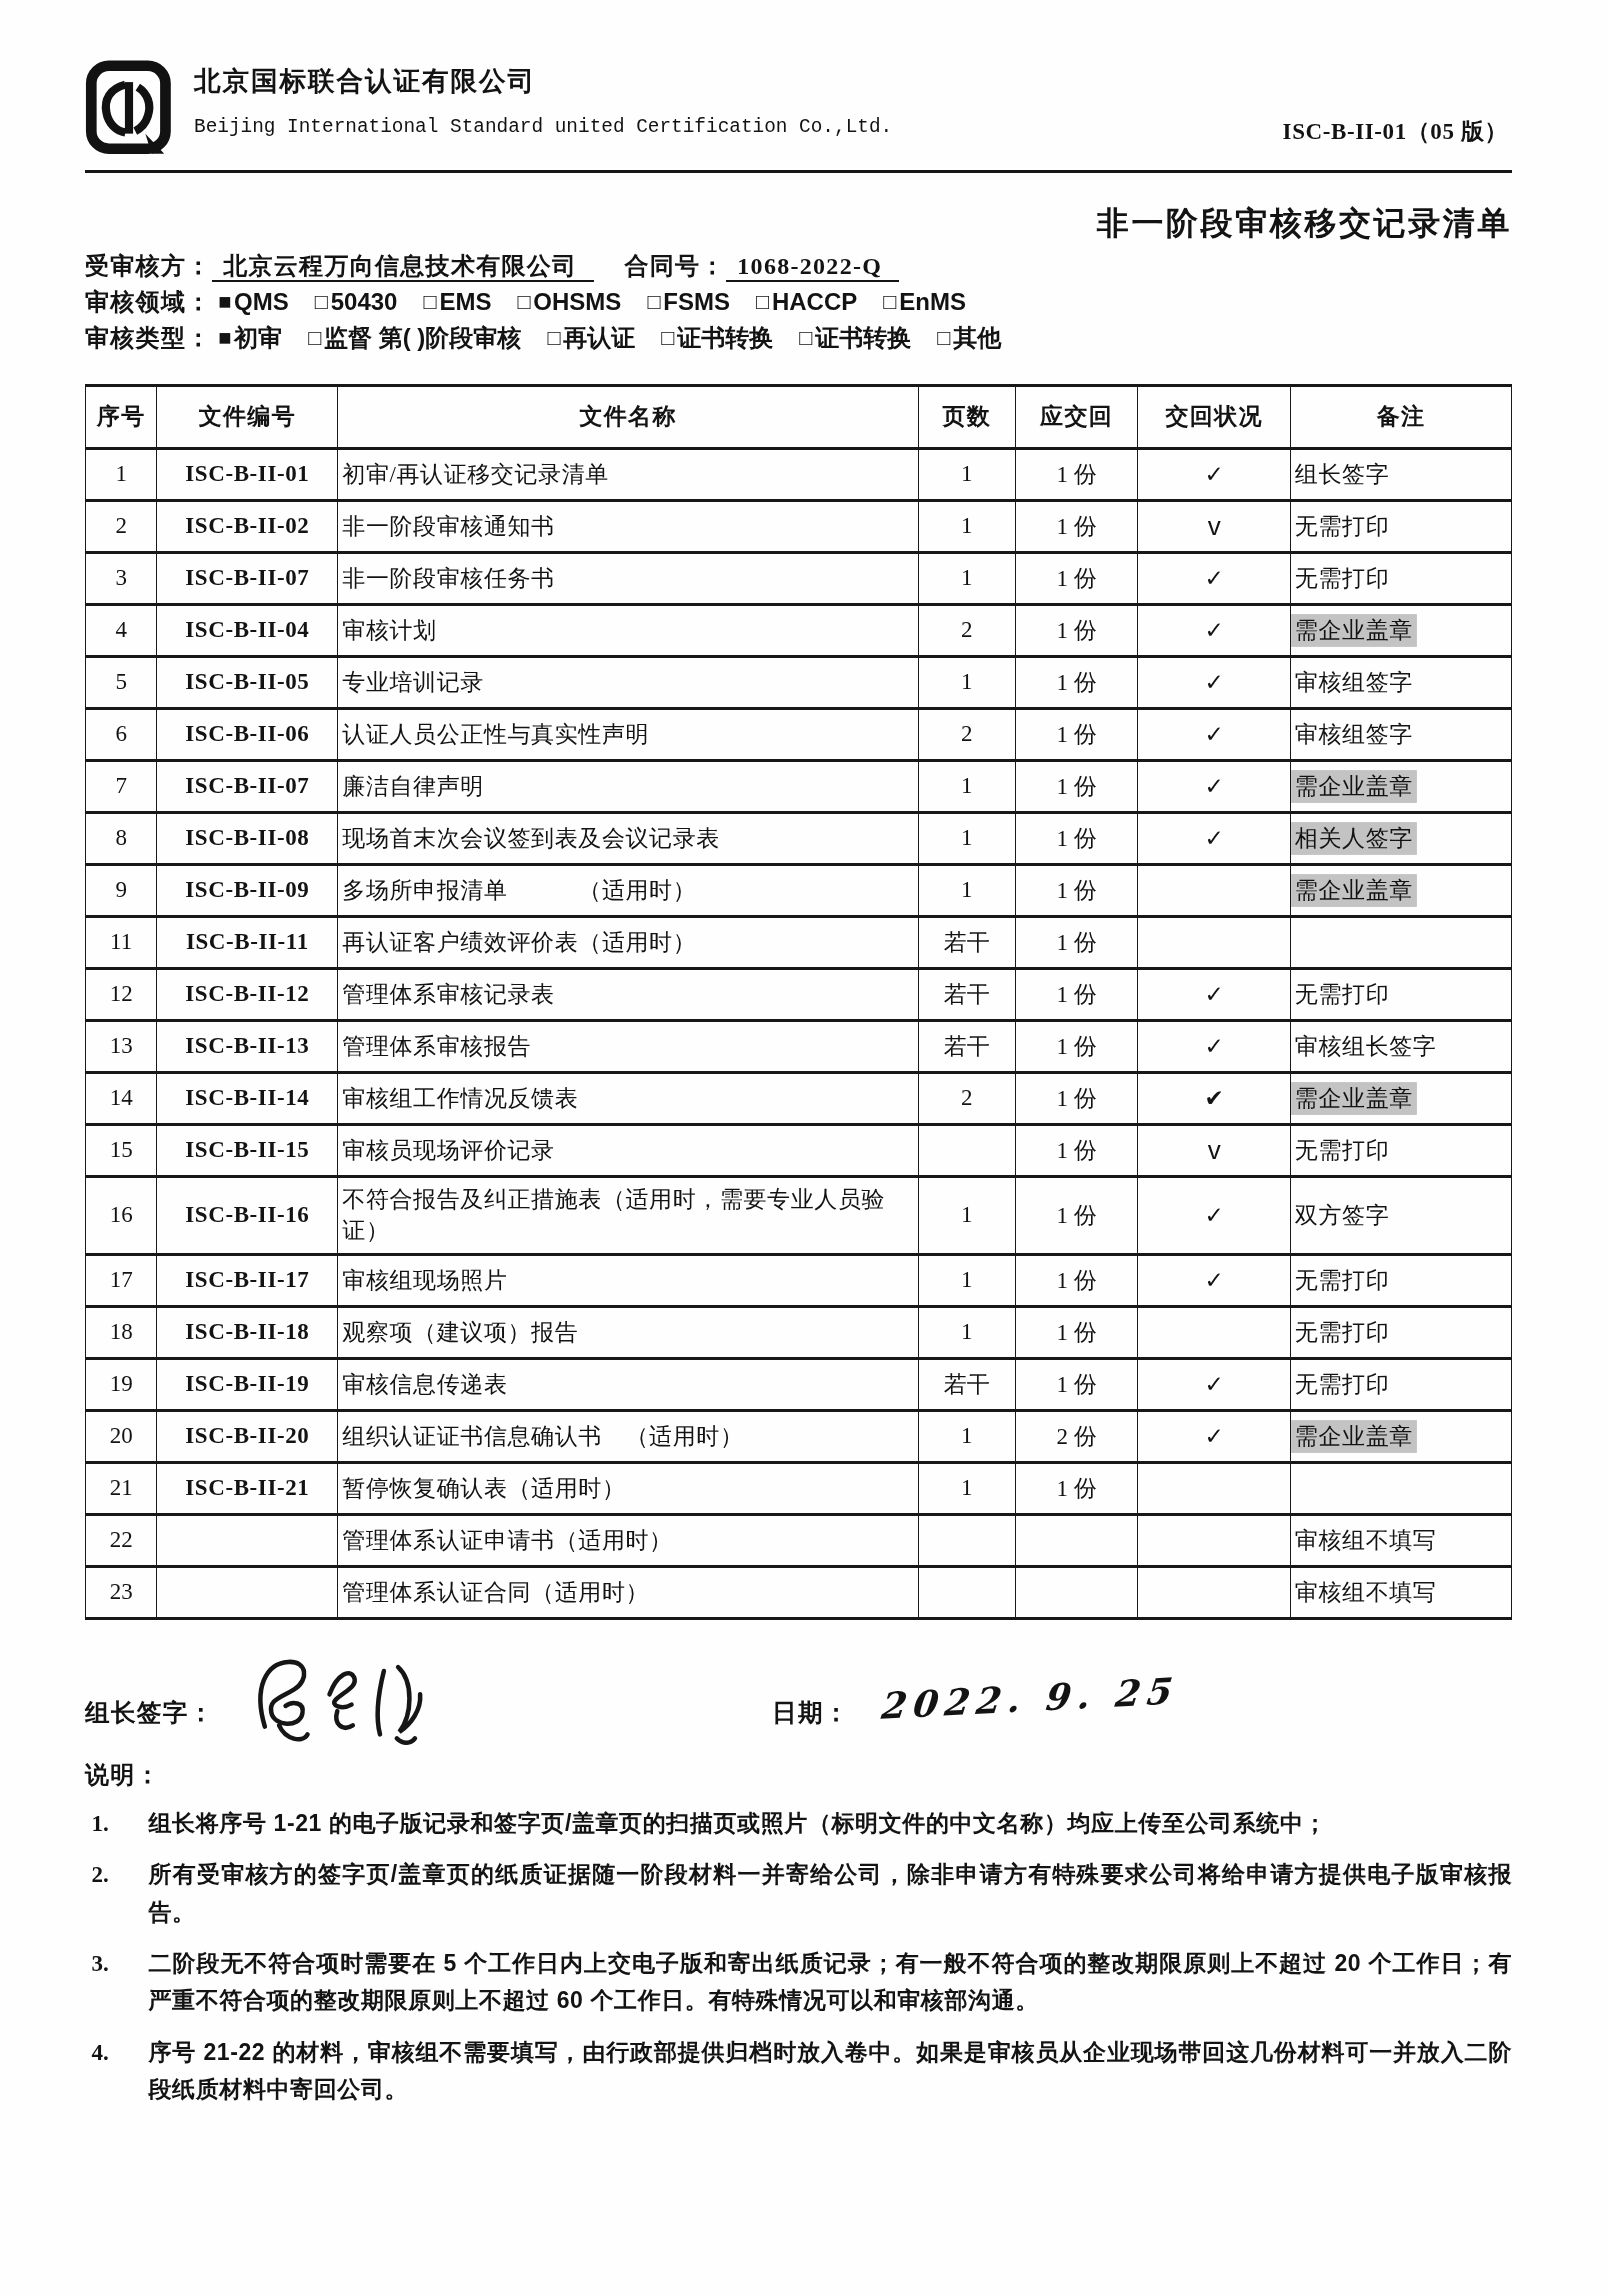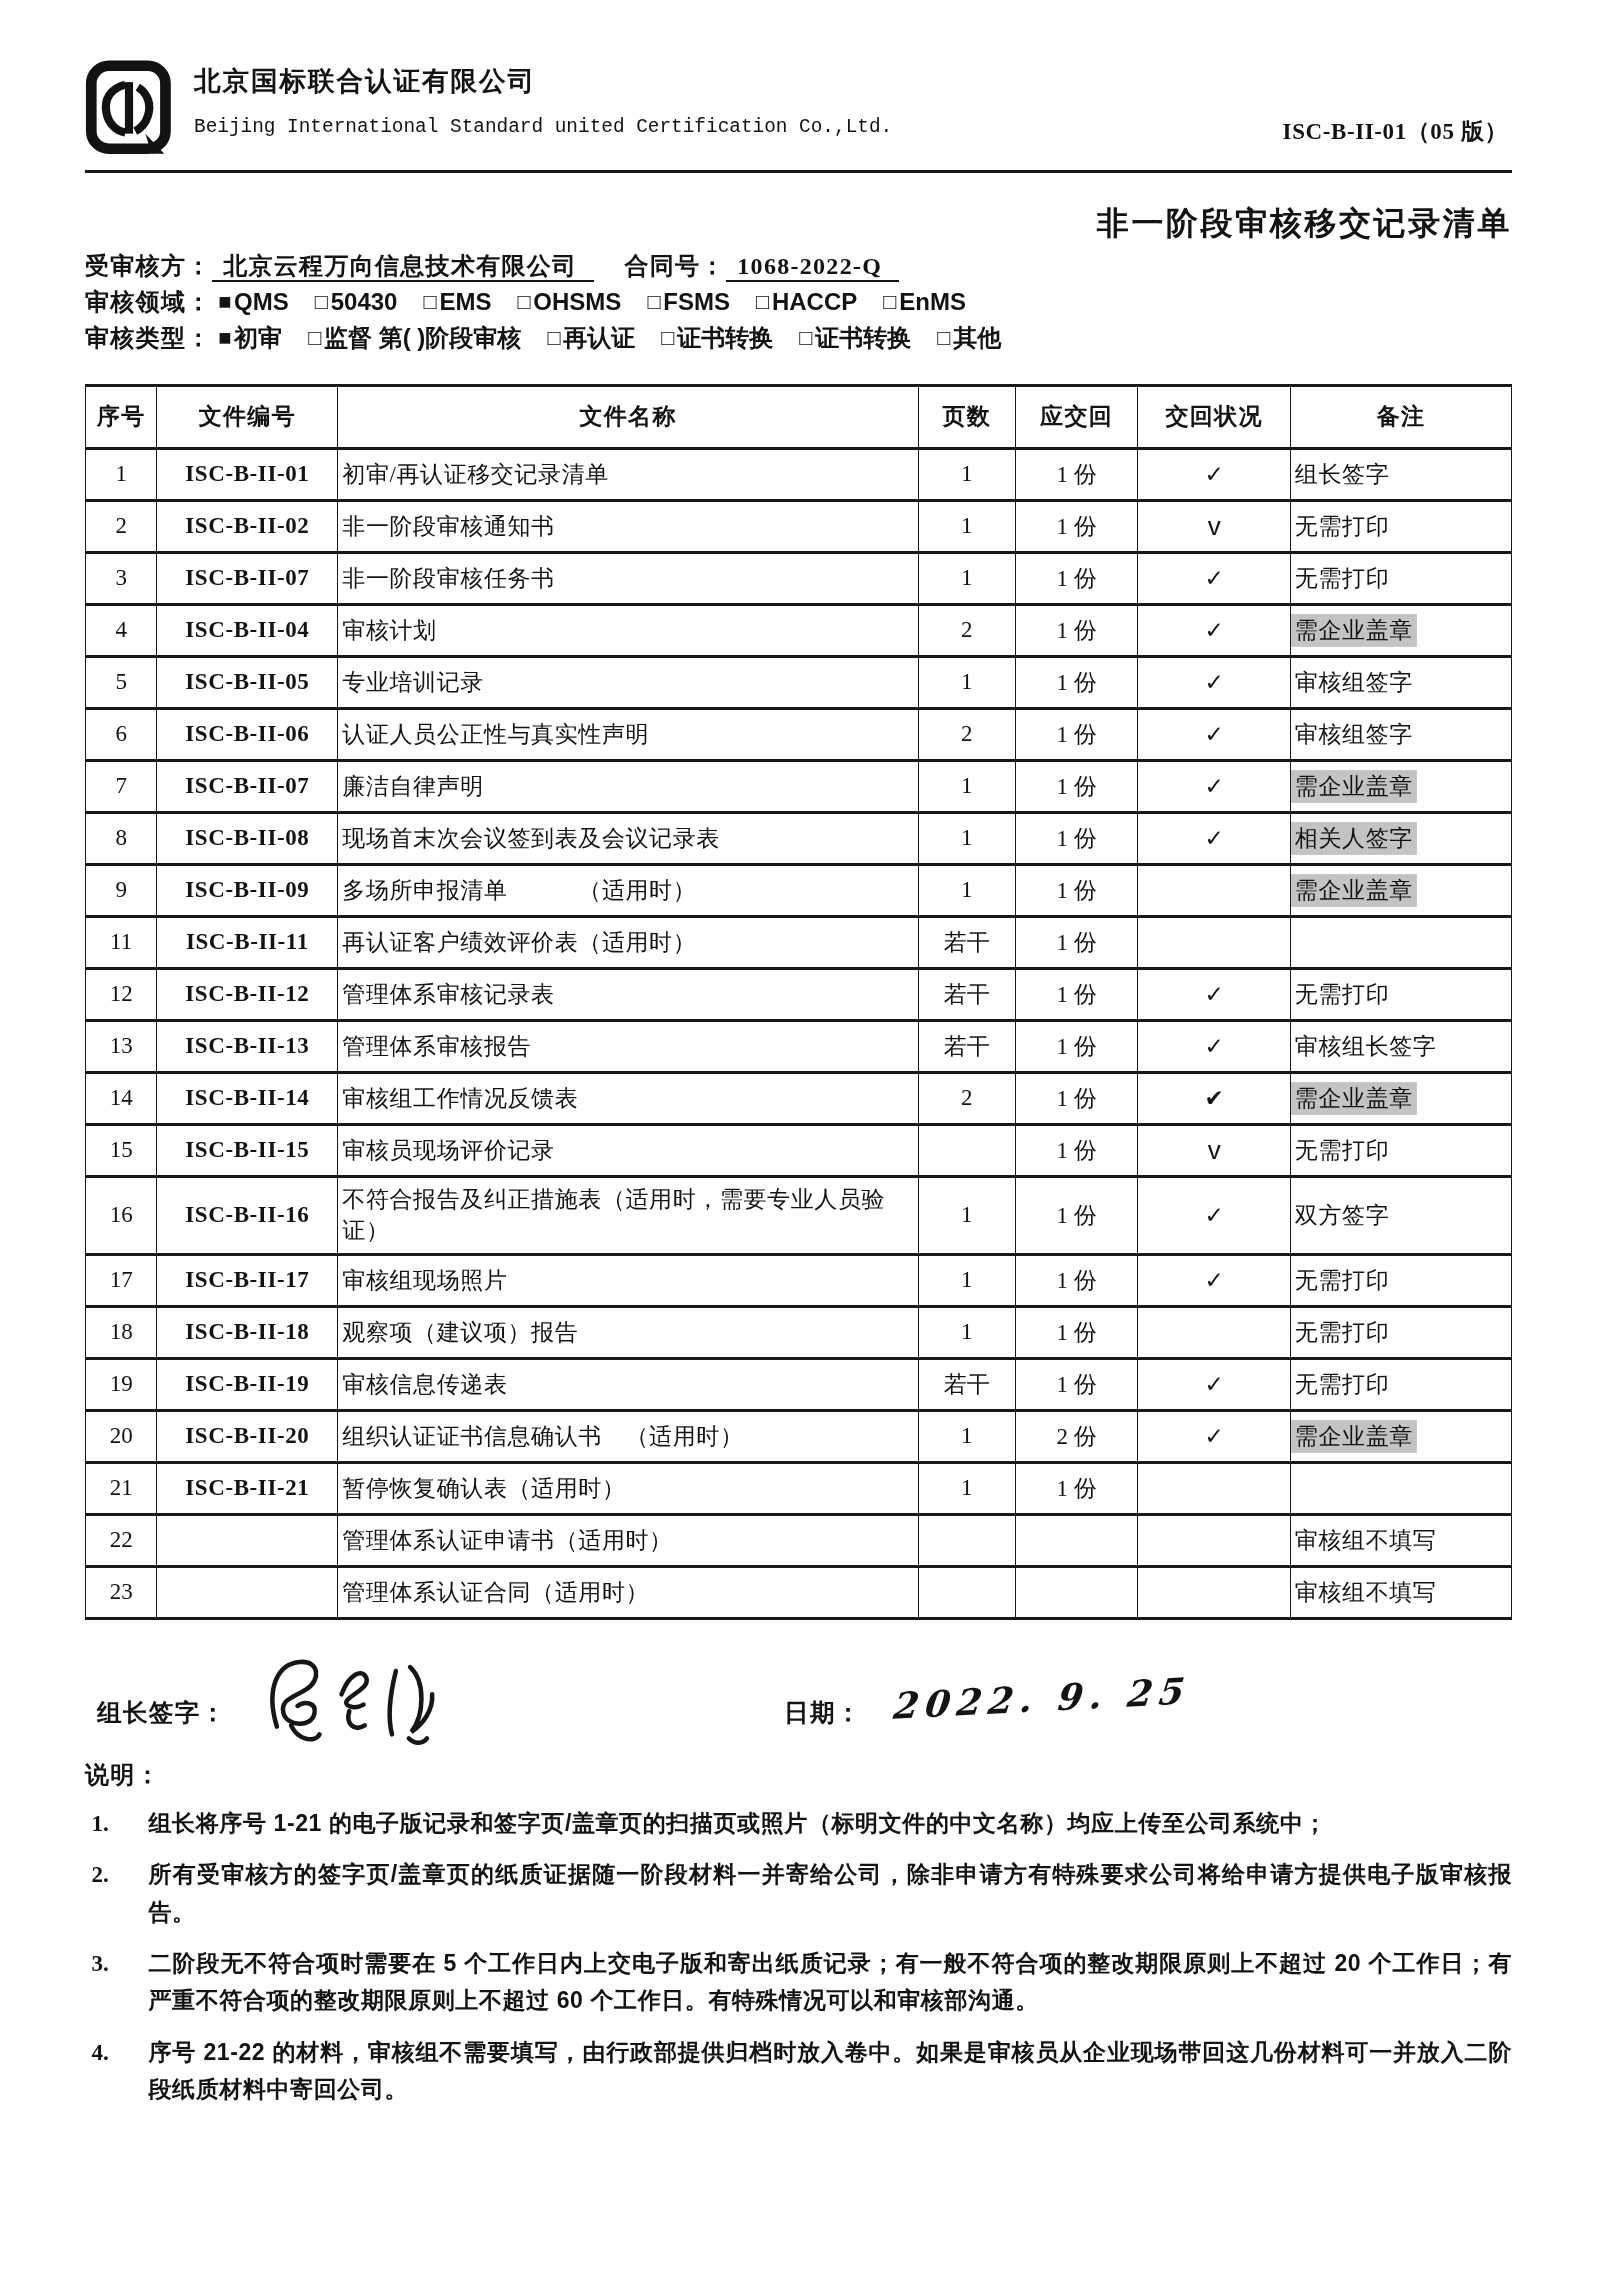--- a/index.html
+++ b/index.html
@@ -57,21 +57,21 @@
   td.ctr{text-align:center;}
   td.name{padding-left:14.2px;letter-spacing:0.6px;}
   td.code{text-align:center;font-weight:bold;letter-spacing:0.6px;}
   td.no{text-align:center;}
   td.chk{text-align:center;font-family:"DejaVu Sans",sans-serif;font-size:34px;font-weight:bold;}
   td.chk.light{font-size:26px;font-weight:normal;font-family:"Liberation Sans",sans-serif;}
   td.rm{padding-left:9px;letter-spacing:0.6px;}
   td.rm .hl{background:#c3c3c3;box-shadow:0 0 0 3.9px #c3c3c3;}
   
   .signrow{position:relative;margin-top:38px;height:97px;
-    font-family:"Liberation Sans","DejaVu Sans",sans-serif;font-size:24.6px;font-weight:bold;margin-left:12px;}
+    font-family:"Liberation Sans","DejaVu Sans",sans-serif;font-size:24.6px;font-weight:bold;}
   .signrow .slab{position:absolute;left:0;top:38px;letter-spacing:1.3px;}
   .sig-svg{position:absolute;left:155px;top:-9px;}
   .dlab{position:absolute;left:687px;top:38px;letter-spacing:1.3px;}
   .dval{
     position:absolute;left:797px;top:19.4px;
     font-family:"DejaVu Serif",serif;font-style:italic;font-weight:bold;
     font-size:36px;letter-spacing:6.5px;transform:rotate(-3deg) skewX(-10deg);
   }
   
   .notes{margin-top:3.9px;}

